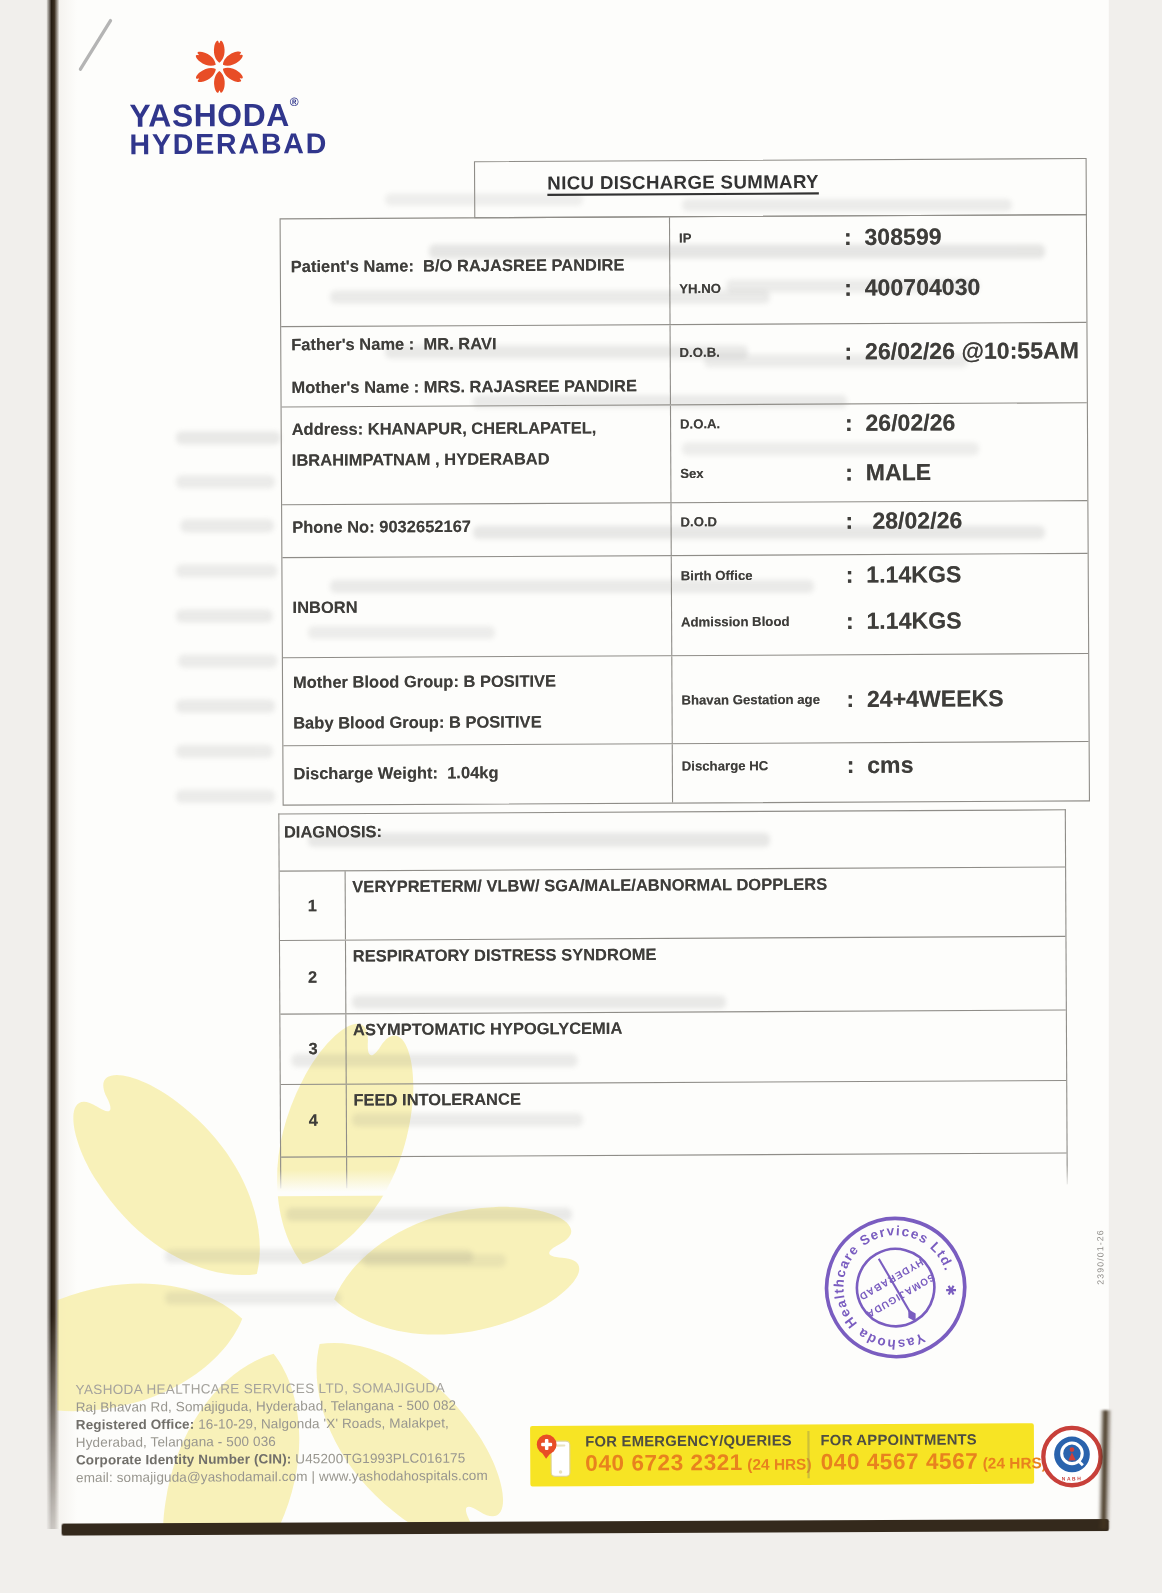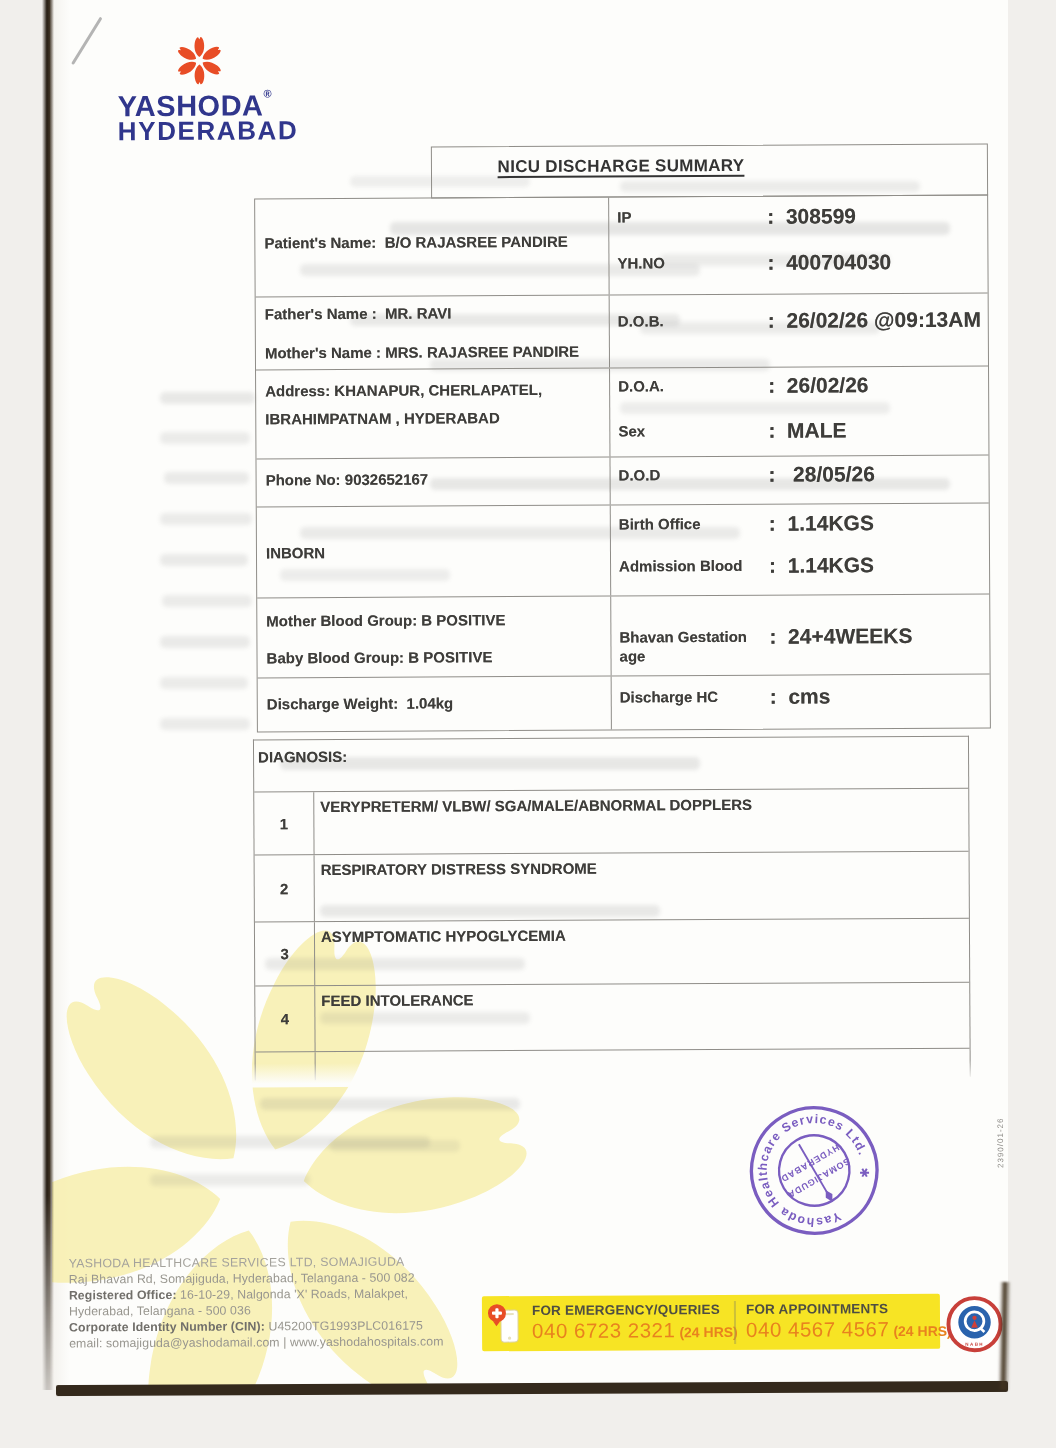--- a/index.html
+++ b/index.html
@@ -47,21 +47,21 @@
 
   
   .info{position:absolute;left:204px;top:197px;width:734px;height:534px;border:1px solid var(--line)}
   .irow{display:flex;border-bottom:1px solid var(--line)}
   .irow:last-child{border-bottom:none}
   .cl,.cr{display:flex;flex-direction:column}
   .cl{width:354px;border-right:1px solid var(--line);padding-left:9px}
   .cr{flex:1;padding-left:8px}
   .fline{font-weight:bold;font-size:15px;line-height:19px;white-space:pre}
   .pair{display:flex}
-  .plabel{width:150px;font-weight:bold;font-size:15px;line-height:19px}
+  .plabel{width:150px;font-weight:bold;font-size:12px;line-height:19px}
   .pval{font-weight:bold;font-size:21px;line-height:19px;white-space:pre}
 
   
   .diag{position:absolute;left:200px;top:738px;width:716px;border:1px solid var(--line);border-bottom:none}
   .dhead{height:52px;border-bottom:1px solid var(--line);padding:8px 0 0 4px;
     font-weight:bold;font-size:15px}
   .drow{display:flex;border-bottom:1px solid var(--line)}
   .dnum{width:60px;border-right:1px solid var(--line);display:flex;align-items:center;
     justify-content:center;font-weight:bold;font-size:15px}
   .dtext{flex:1;padding:5px 0 0 6px;font-weight:bold;font-size:15px;line-height:19px}
@@ -83,21 +83,21 @@
   .fl{font-size:12.3px;line-height:15.9px;color:#98968f;letter-spacing:.1px}
   .fl b{color:#716f6a}
   .fl.first{color:#a4a29c;letter-spacing:.3px}
   .banner{position:absolute;left:426px;top:1296px;width:458px;height:55px;
     background:var(--banner-yellow);border-radius:2px}
   .b-divider{position:absolute;left:252px;top:6px;width:2px;height:43px;background:#a9a24a;opacity:.55}
   .b-left{position:absolute;left:50px;top:7px}
   .b-right{position:absolute;left:264px;top:7px}
   .b-label{font-weight:bold;font-size:13.5px;color:#4e4d42;letter-spacing:.2px}
   .b-phoneline{margin-top:1px;white-space:nowrap}
-  .b-phone{font-weight:normal;font-size:20.5px;color:var(--phone-orange);letter-spacing:.5px}
+  .b-phone{font-weight:bold;font-size:20.5px;color:var(--phone-orange);letter-spacing:.5px}
   .b-hrs{font-weight:bold;font-size:14px;color:var(--phone-orange);margin-left:4px}
   .b-icon{position:absolute;left:4px;top:5px}
   .accred{position:absolute;left:889px;top:1297px}
 
   
   .bar{position:absolute;background:#6f6f6f;border-radius:5px;filter:blur(2.2px)}
 </style>
 </head>
 <body>
 
@@ -185,21 +185,21 @@
           </div>
         </div>
         <div class="irow" style="height:73px">
           <div class="cl" style="padding-top:7px;gap:20px">
             <div class="fline">Father's Name :  MR. RAVI</div>
             <div class="fline">Mother's Name : MRS. RAJASREE PANDIRE</div>
           </div>
           <div class="cr" style="padding-top:16px">
             <div class="pair">
                 <span class="plabel">D.O.B.</span>
-                <span class="pval">:  26/02/26 @09:13AM</span>
+                <span class="pval">:  26/02/26 @10:55AM</span>
               </div>
           </div>
         </div>
         <div class="irow" style="height:89px">
           <div class="cl" style="padding-top:11px;gap:9px">
             <div class="fline">Address: KHANAPUR, CHERLAPATEL,</div>
             <div class="fline">IBRAHIMPATNAM , HYDERABAD</div>
           </div>
           <div class="cr" style="padding-top:8px;gap:26px">
             <div class="pair">
@@ -212,21 +212,21 @@
               </div>
           </div>
         </div>
         <div class="irow" style="height:48px">
           <div class="cl" style="padding-top:11px">
               <div class="fline">Phone No: 9032652167</div>
             </div>
           <div class="cr" style="padding-top:8px">
             <div class="pair">
                 <span class="plabel">D.O.D</span>
-                <span class="pval">:   28/05/26</span>
+                <span class="pval">:   28/02/26</span>
               </div>
           </div>
         </div>
         <div class="irow" style="height:91px">
           <div class="cl" style="padding-top:36px">
               <div class="fline">INBORN</div>
             </div>
           <div class="cr" style="padding-top:9px;gap:23px">
             <div class="pair">
                 <span class="plabel">Birth Office</span>

